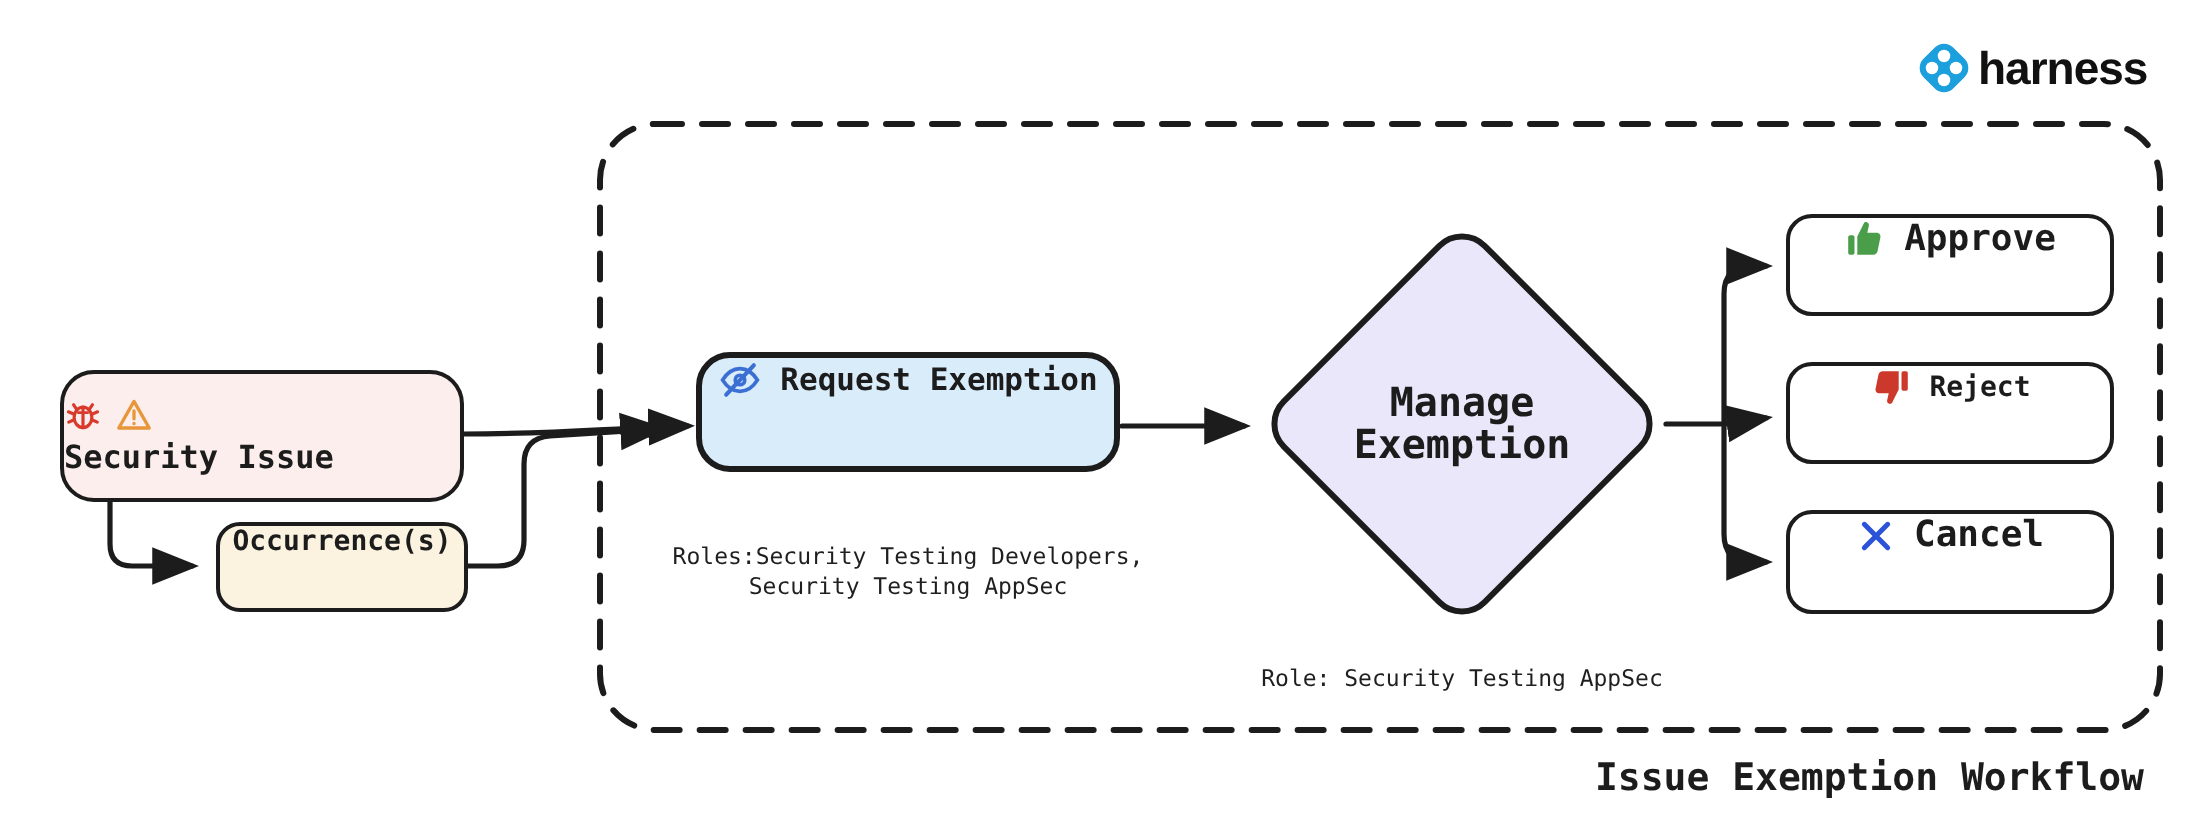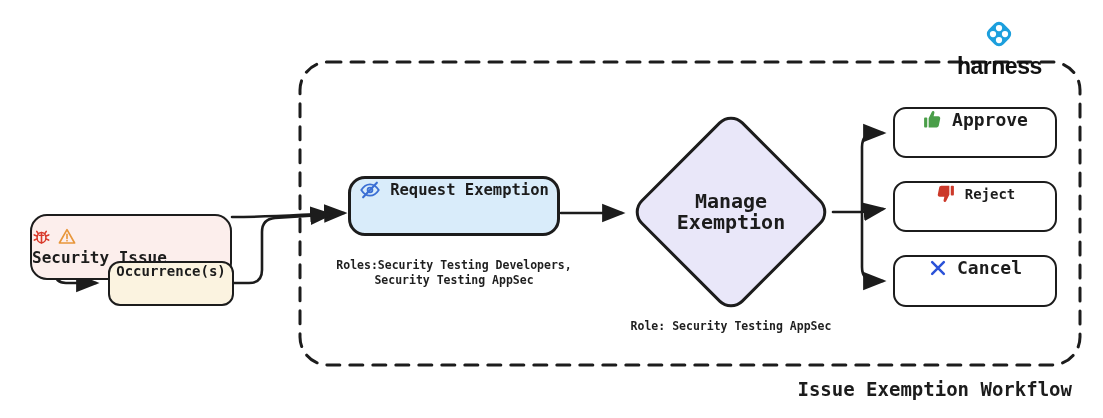--- a/index.html
+++ b/index.html
@@ -12,37 +12,37 @@
   
   #diagram-svg{position:absolute;left:0;top:0;z-index:1;}
   
   .node{
     position:absolute;z-index:2;box-sizing:border-box;
     border:2.5px solid #1c1c1c;border-radius:15px;background:#fff;
     display:flex;align-items:flex-start;justify-content:center;
     font-weight:bold;
   }
   .node .row{display:flex;align-items:center;gap:9px;}
-  .stack{flex-direction:column;gap:2px;margin-top:29px;}
+  .stack{flex-direction:column;gap:2px;}
   .note{
     position:absolute;z-index:2;text-align:center;
-    font-size:11.5px;font-weight:bold;line-height:14.5px;color:#1f1f1f;
+    font-size:11.5px;font-weight:normal;line-height:14.5px;color:#1f1f1f;margin-top:13px;
   }
   .diamond-label{
     position:absolute;z-index:2;text-align:center;
     font-size:20px;font-weight:bold;line-height:21px;
   }
   .caption{
     position:absolute;z-index:2;font-size:19px;font-weight:bold;
     text-align:right;letter-spacing:0px;
   }
   .logo{
     position:absolute;z-index:2;display:flex;align-items:center;gap:2px;
     font-family:"Liberation Sans","DejaVu Sans",sans-serif;
-    font-size:23px;font-weight:600;color:#111;letter-spacing:-0.5px;flex-direction:column;
+    font-size:23px;font-weight:600;color:#111;letter-spacing:-0.5px;
   }
   .icon{display:inline-flex;flex:none;}
 </style>
 </head>
 <body>
 
 <svg id="diagram-svg" width="1103" height="418" viewBox="0 0 1103 418">
   <defs>
     <marker id="arrow" viewBox="0 0 10 8" refX="8.5" refY="4" markerWidth="9" markerHeight="7.5" orient="auto-start-reverse">
       <path d="M0,0 L10,4 L0,8 Z" fill="#1c1c1c"></path>

